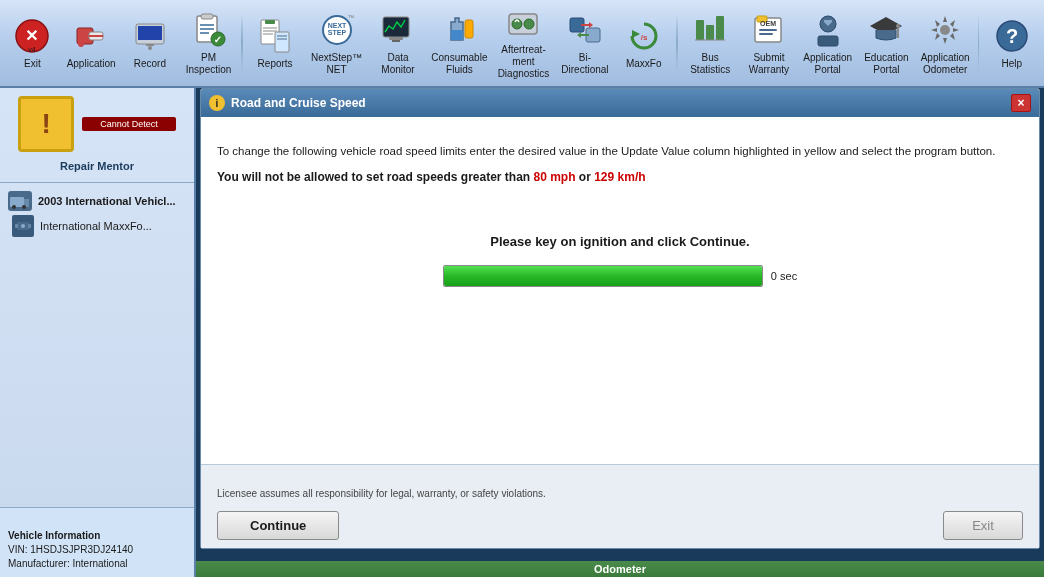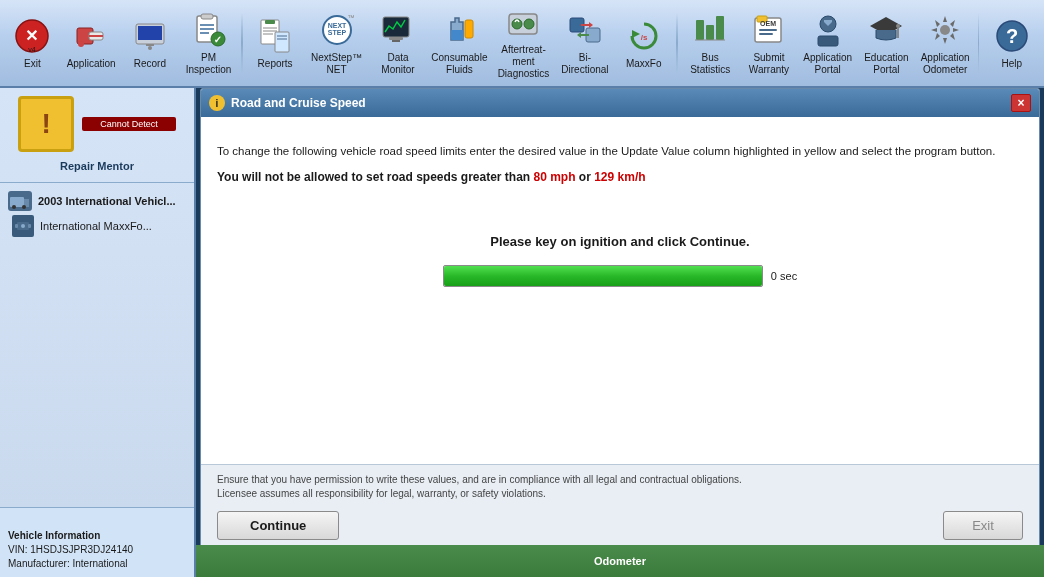--- a/index.html
+++ b/index.html
@@ -155,21 +155,21 @@
     }
     .vehicle-info-section .vi-title { font-weight: bold; margin-bottom: 2px; margin-top: 16px; }
     .vehicle-info-section .vi-row { line-height: 1.4; }
 
     
     #bottom-bar {
       position: absolute;
       bottom: 0;
       left: 196px;
       right: 0;
-      height: 32px;
+      height: 16px;
       background: linear-gradient(to bottom, #4a8a4a, #3a7a3a);
       display: flex;
       align-items: center;
       justify-content: center;
     }
     .bottom-bar-text { color: white; font-size: 11px; font-weight: bold; }
 
     
     #main-area {
       position: absolute;
@@ -615,21 +615,21 @@
           <div class="progress-bar-outer">
             <div class="progress-bar-inner" style="width: 100%;"></div>
           </div>
           <span class="progress-label">0 sec</span>
         </div>
       </div>
     </div>
 
     <div class="dialog-footer">
       <div class="footer-disclaimer">
-        <span>Ensure that you have permission to write these values, and are in compliance with all legal and contractual obligations.</span><br>
+        <br>
         <span>Licensee assumes all responsibility for legal, warranty, or safety violations.</span>
       </div>
       <div class="footer-buttons">
         <button class="btn-continue">Continue</button>
         <button class="btn-exit">Exit</button>
       </div>
     </div>
   </div>
 </div>
 

